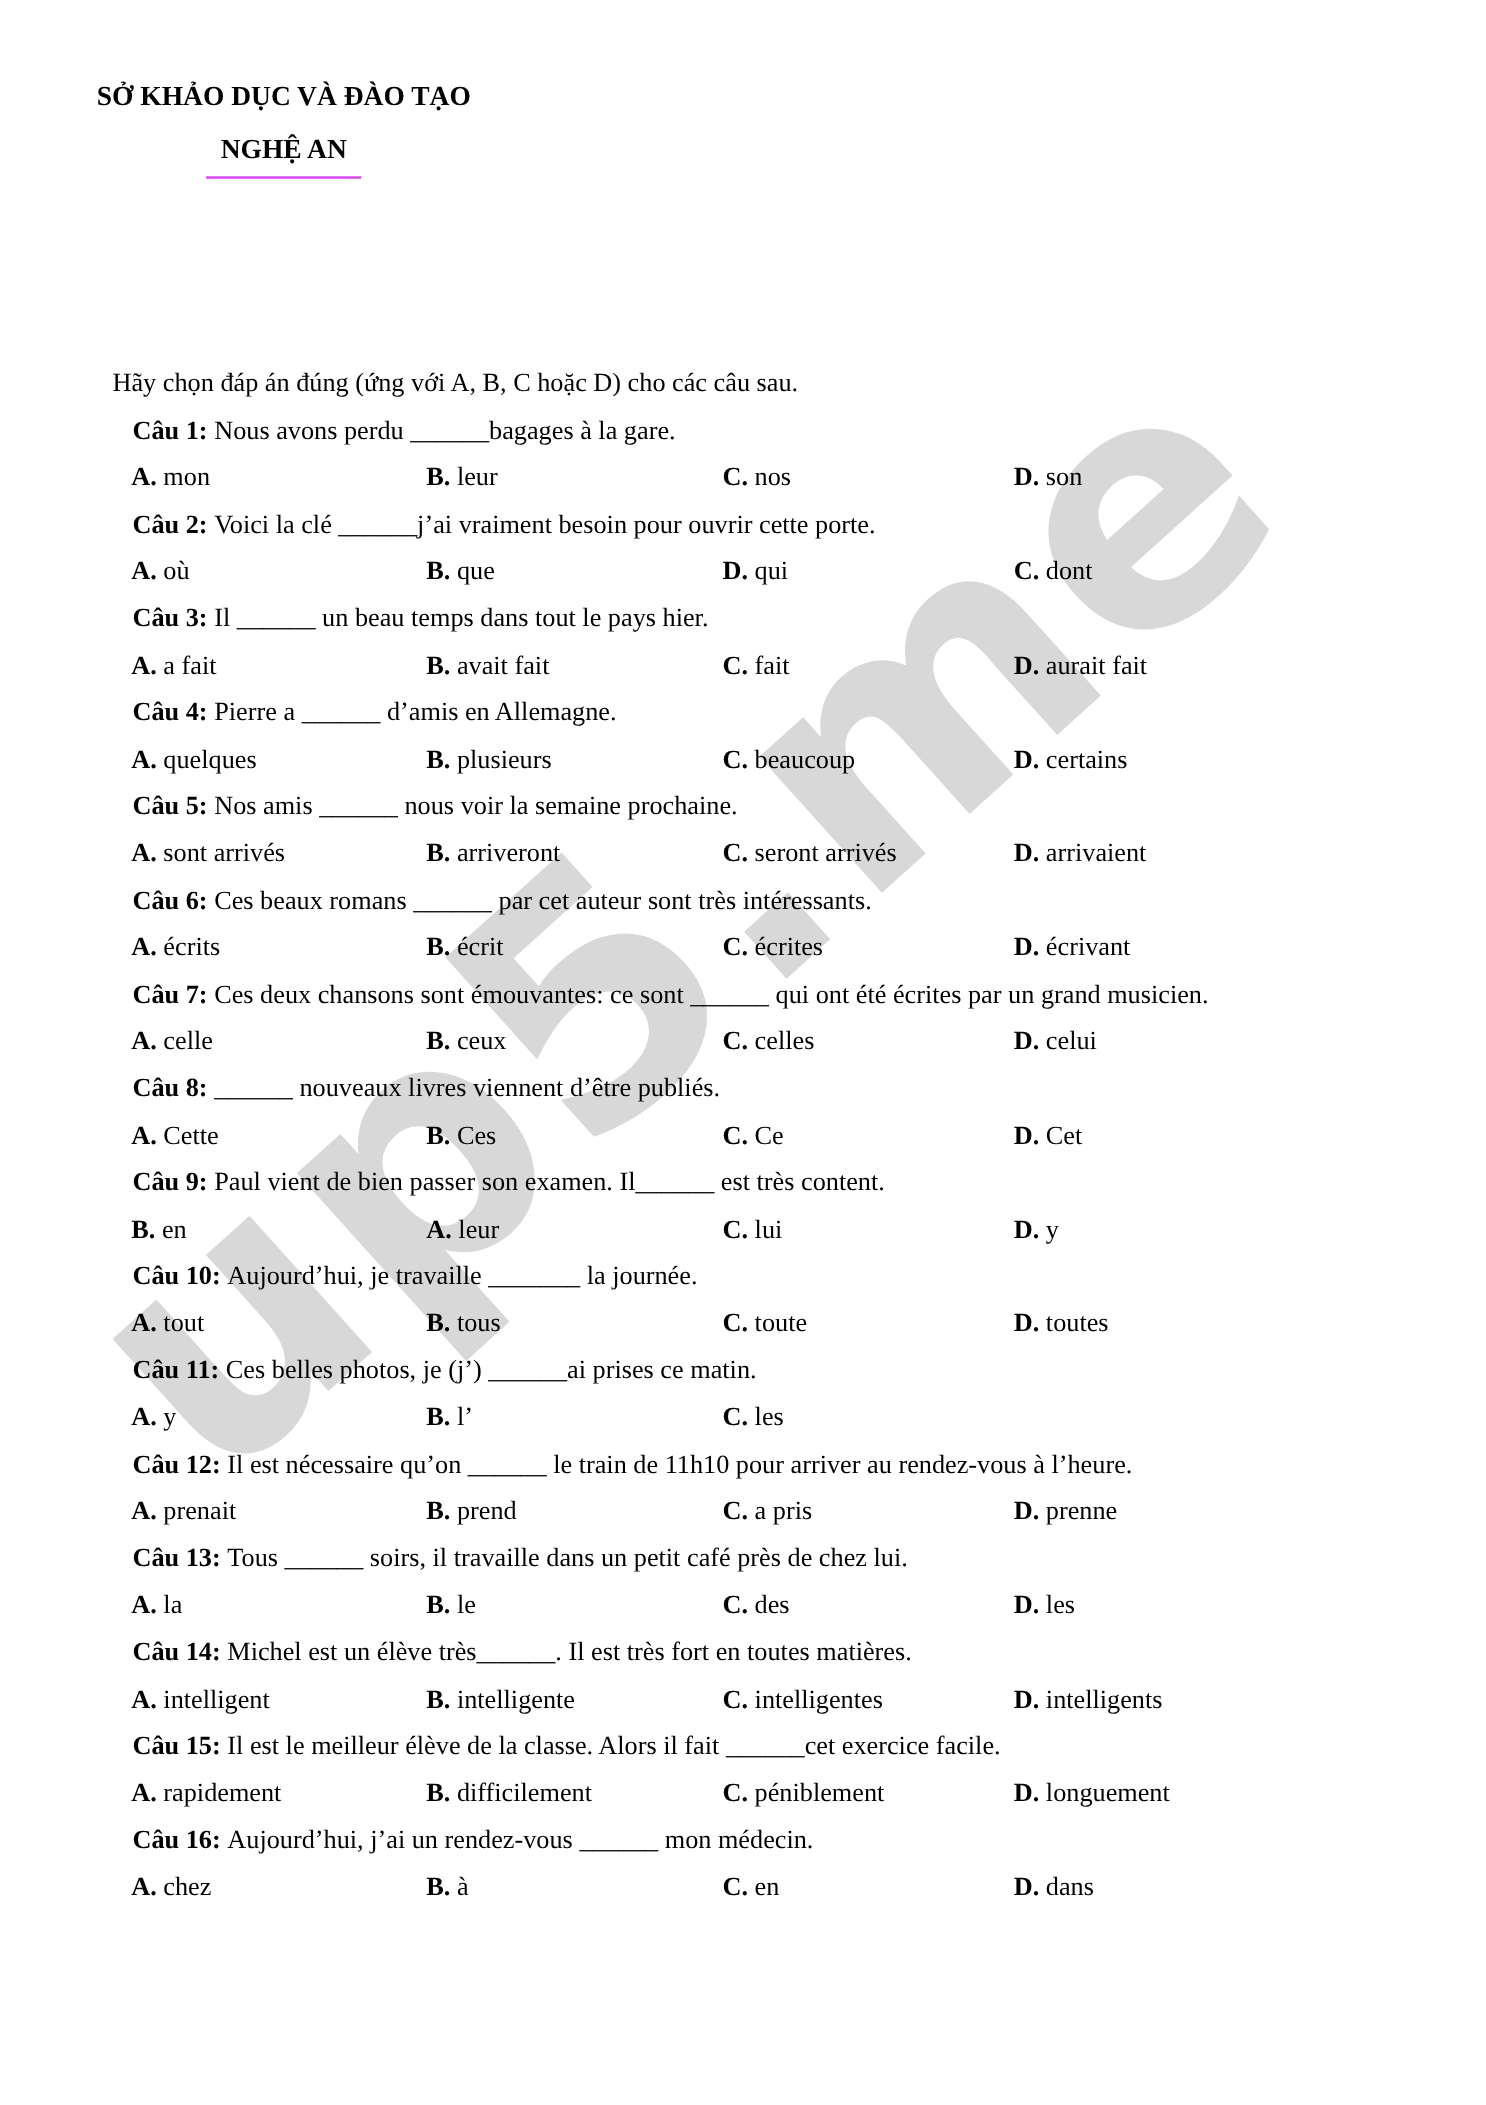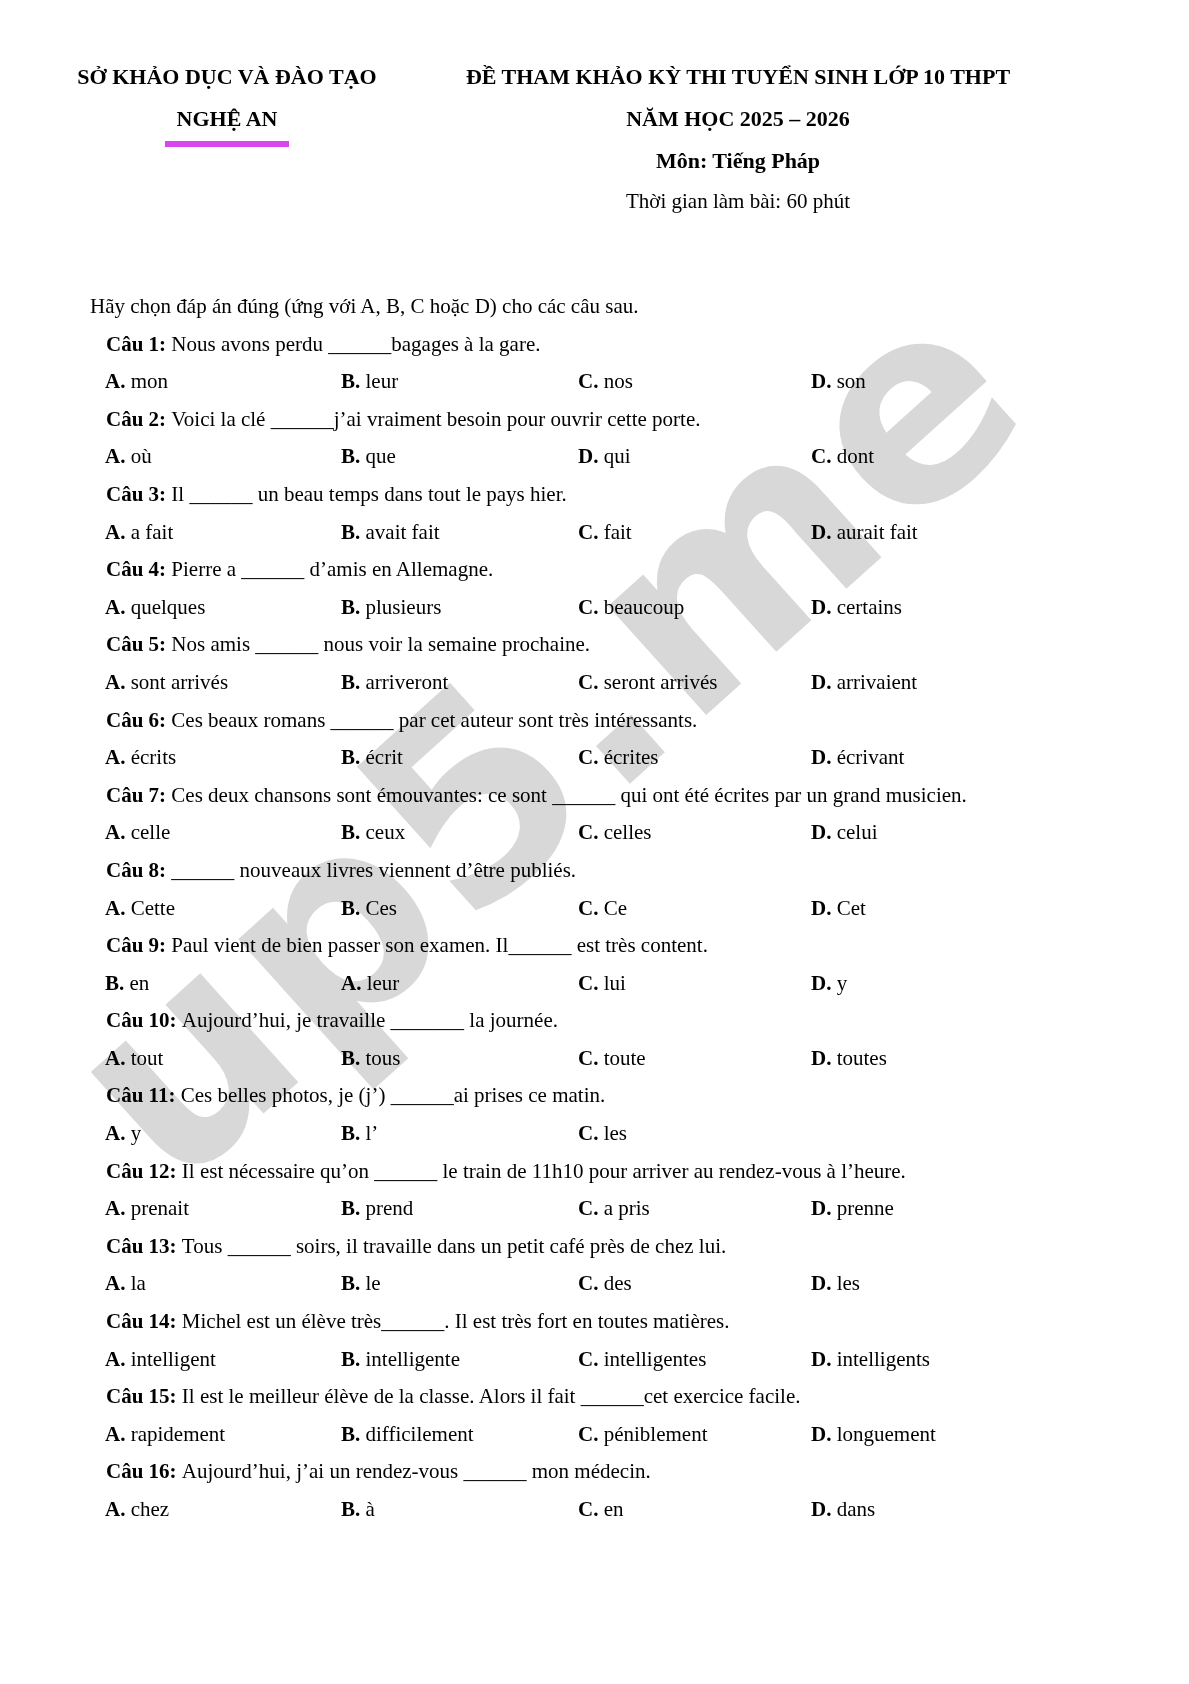--- a/index.html
+++ b/index.html
@@ -44,21 +44,21 @@
     font-size: 22px;
     line-height: 42px;
   }
   .header-left .h-line2 {
     font-weight: bold;
     font-size: 22px;
     line-height: 42px;
   }
   .header-left .underlined {
     display: inline-block;
-    border-bottom: 6px solid #d946ef;
+    border-bottom: 2px solid #d946ef;
     padding: 0 12px 1px 12px;
   }
   .header-right {
     position: absolute;
     left: 408px;
     top: 56px;
     width: 660px;
     text-align: center;
     z-index: 2;
   }
@@ -109,26 +109,20 @@
 
   <div class="watermark" style="color: rgb(216, 216, 216);">up5.me</div>
 
   <div class="header-left">
     <div class="h-line1">SỞ KHẢO DỤC VÀ ĐÀO TẠO</div>
     <div class="h-line2">
       <span class="underlined">NGHỆ AN</span>
     </div>
   </div>
 
-  <div class="header-right">
-    <div class="h-line">ĐỀ THAM KHẢO KỲ THI TUYỂN SINH LỚP 10 THPT</div>
-    <div class="h-line">NĂM HỌC 2025 – 2026</div>
-    <div class="h-line">Môn: Tiếng Pháp</div>
-    <div class="h-line normal">Thời gian làm bài: 60 phút</div>
-  </div>
 
   <div class="content">
     <div class="instruction">Hãy chọn đáp án đúng (ứng với A, B, C hoặc D) cho các câu sau.</div>
     <div id="questions">
         <div class="q-text"><span class="q-label">Câu 1:</span><span>&nbsp;Nous avons perdu ______bagages à la gare.</span></div>
         <div class="opts">
           <div class="opt"><span class="opt-letter">A.</span><span>&nbsp;mon</span></div>
           <div class="opt"><span class="opt-letter">B.</span><span>&nbsp;leur</span></div>
           <div class="opt"><span class="opt-letter">C.</span><span>&nbsp;nos</span></div>
           <div class="opt"><span class="opt-letter">D.</span><span>&nbsp;son</span></div>

